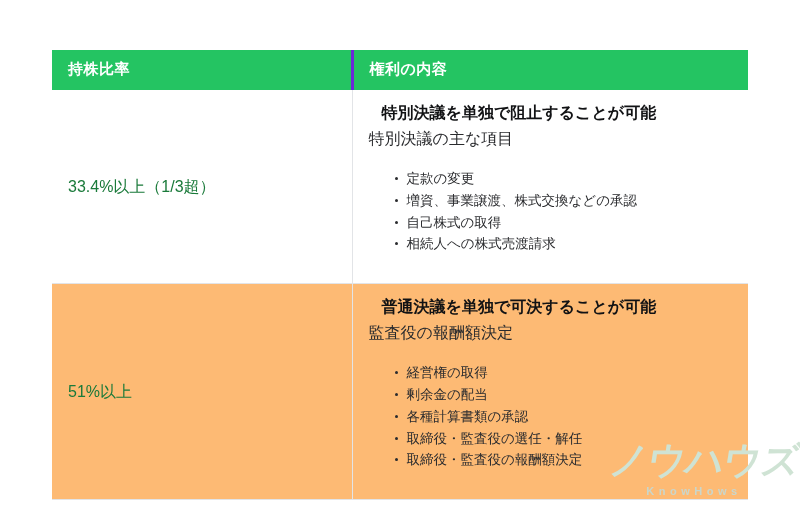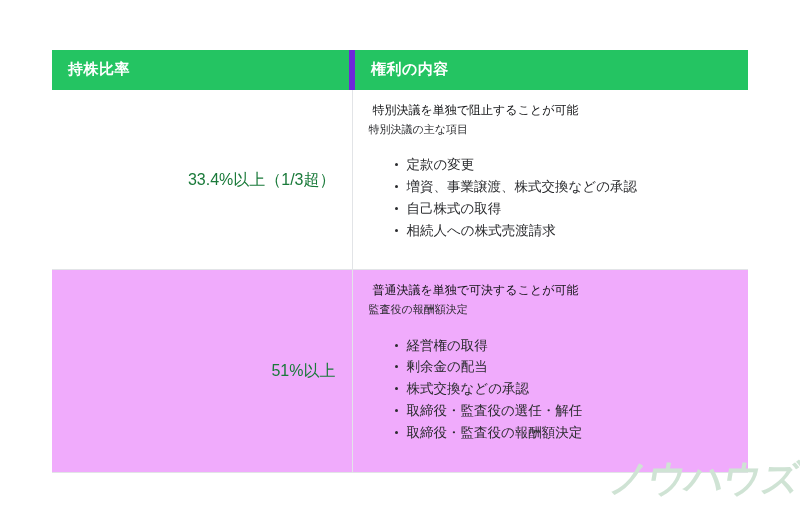--- a/index.html
+++ b/index.html
@@ -40,62 +40,61 @@
 
   thead th {
     background: #24c462;
     color: #ffffff;
     font-size: 15px;
     font-weight: bold;
     text-align: left;
     padding: 10px 16px 11px 16px;
     vertical-align: middle;
     letter-spacing: 0.5px;
-    border-right: 6px solid #6d28d9;
+    border-right: 3px solid #6d28d9;
   }
   thead th:last-child { border-right: none; }
 
   tbody td {
     border-bottom: 1px solid #e2e4e7;
     border-right: 1px solid #e2e4e7;
     vertical-align: middle;
     padding: 0;
   }
   tbody td:last-child { border-right: none; }
 
   tbody tr.row-alt td {
-    background: #f0abfc;
+    background: #fdba74;
   }
   tbody tr.row-plain td {
     background: #ffffff;
   }
 
   td.ratio-cell {
     padding: 10px 16px;
     color: #1a7a3a;
     font-size: 16px;
     line-height: 1.5;
     white-space: nowrap;
-    text-align: right;
   }
 
   td.rights-cell {
     padding: 11px 16px 12px 16px;
     color: #1d1d1f;
   }
 
   .rights-title {
-    font-size: 12px;
-    font-weight: normal;
+    font-size: 16px;
+    font-weight: bold;
     line-height: 1.5;
     color: #111214;
-    margin: 0 0 2px 4px;
+    margin: 0 0 2px 13px;
   }
   .rights-sub {
-    font-size: 11px;
+    font-size: 16px;
     line-height: 1.55;
     color: #2a2b2e;
     margin: 0 0 4px 0;
   }
   ul.rights-list {
     margin: 16px;
     padding: 0 0 0 22px;
     list-style: none;
   }
   ul.rights-list li {
@@ -179,29 +178,30 @@
         </tr>
 
         <tr class="row-alt">
           <td class="ratio-cell">51%以上</td>
           <td class="rights-cell">
             <p class="rights-title">普通決議を単独で可決することが可能</p>
             <p class="rights-sub">監査役の報酬額決定</p>
             <ul class="rights-list">
               <li>経営権の取得</li>
               <li>剰余金の配当</li>
-              <li>株式交換などの承認</li>
+              <li>各種計算書類の承認</li>
               <li>取締役・監査役の選任・解任</li>
               <li>取締役・監査役の報酬額決定</li>
             </ul>
           </td>
         </tr>
 
 
       </tbody>
     </table>
   </div>
 
   <div class="logo">
     <div class="logo-mark">ノウハウズ</div>
+    <div class="logo-sub">KnowHows</div>
   </div>
 
 </div>
 
 </body></html>

